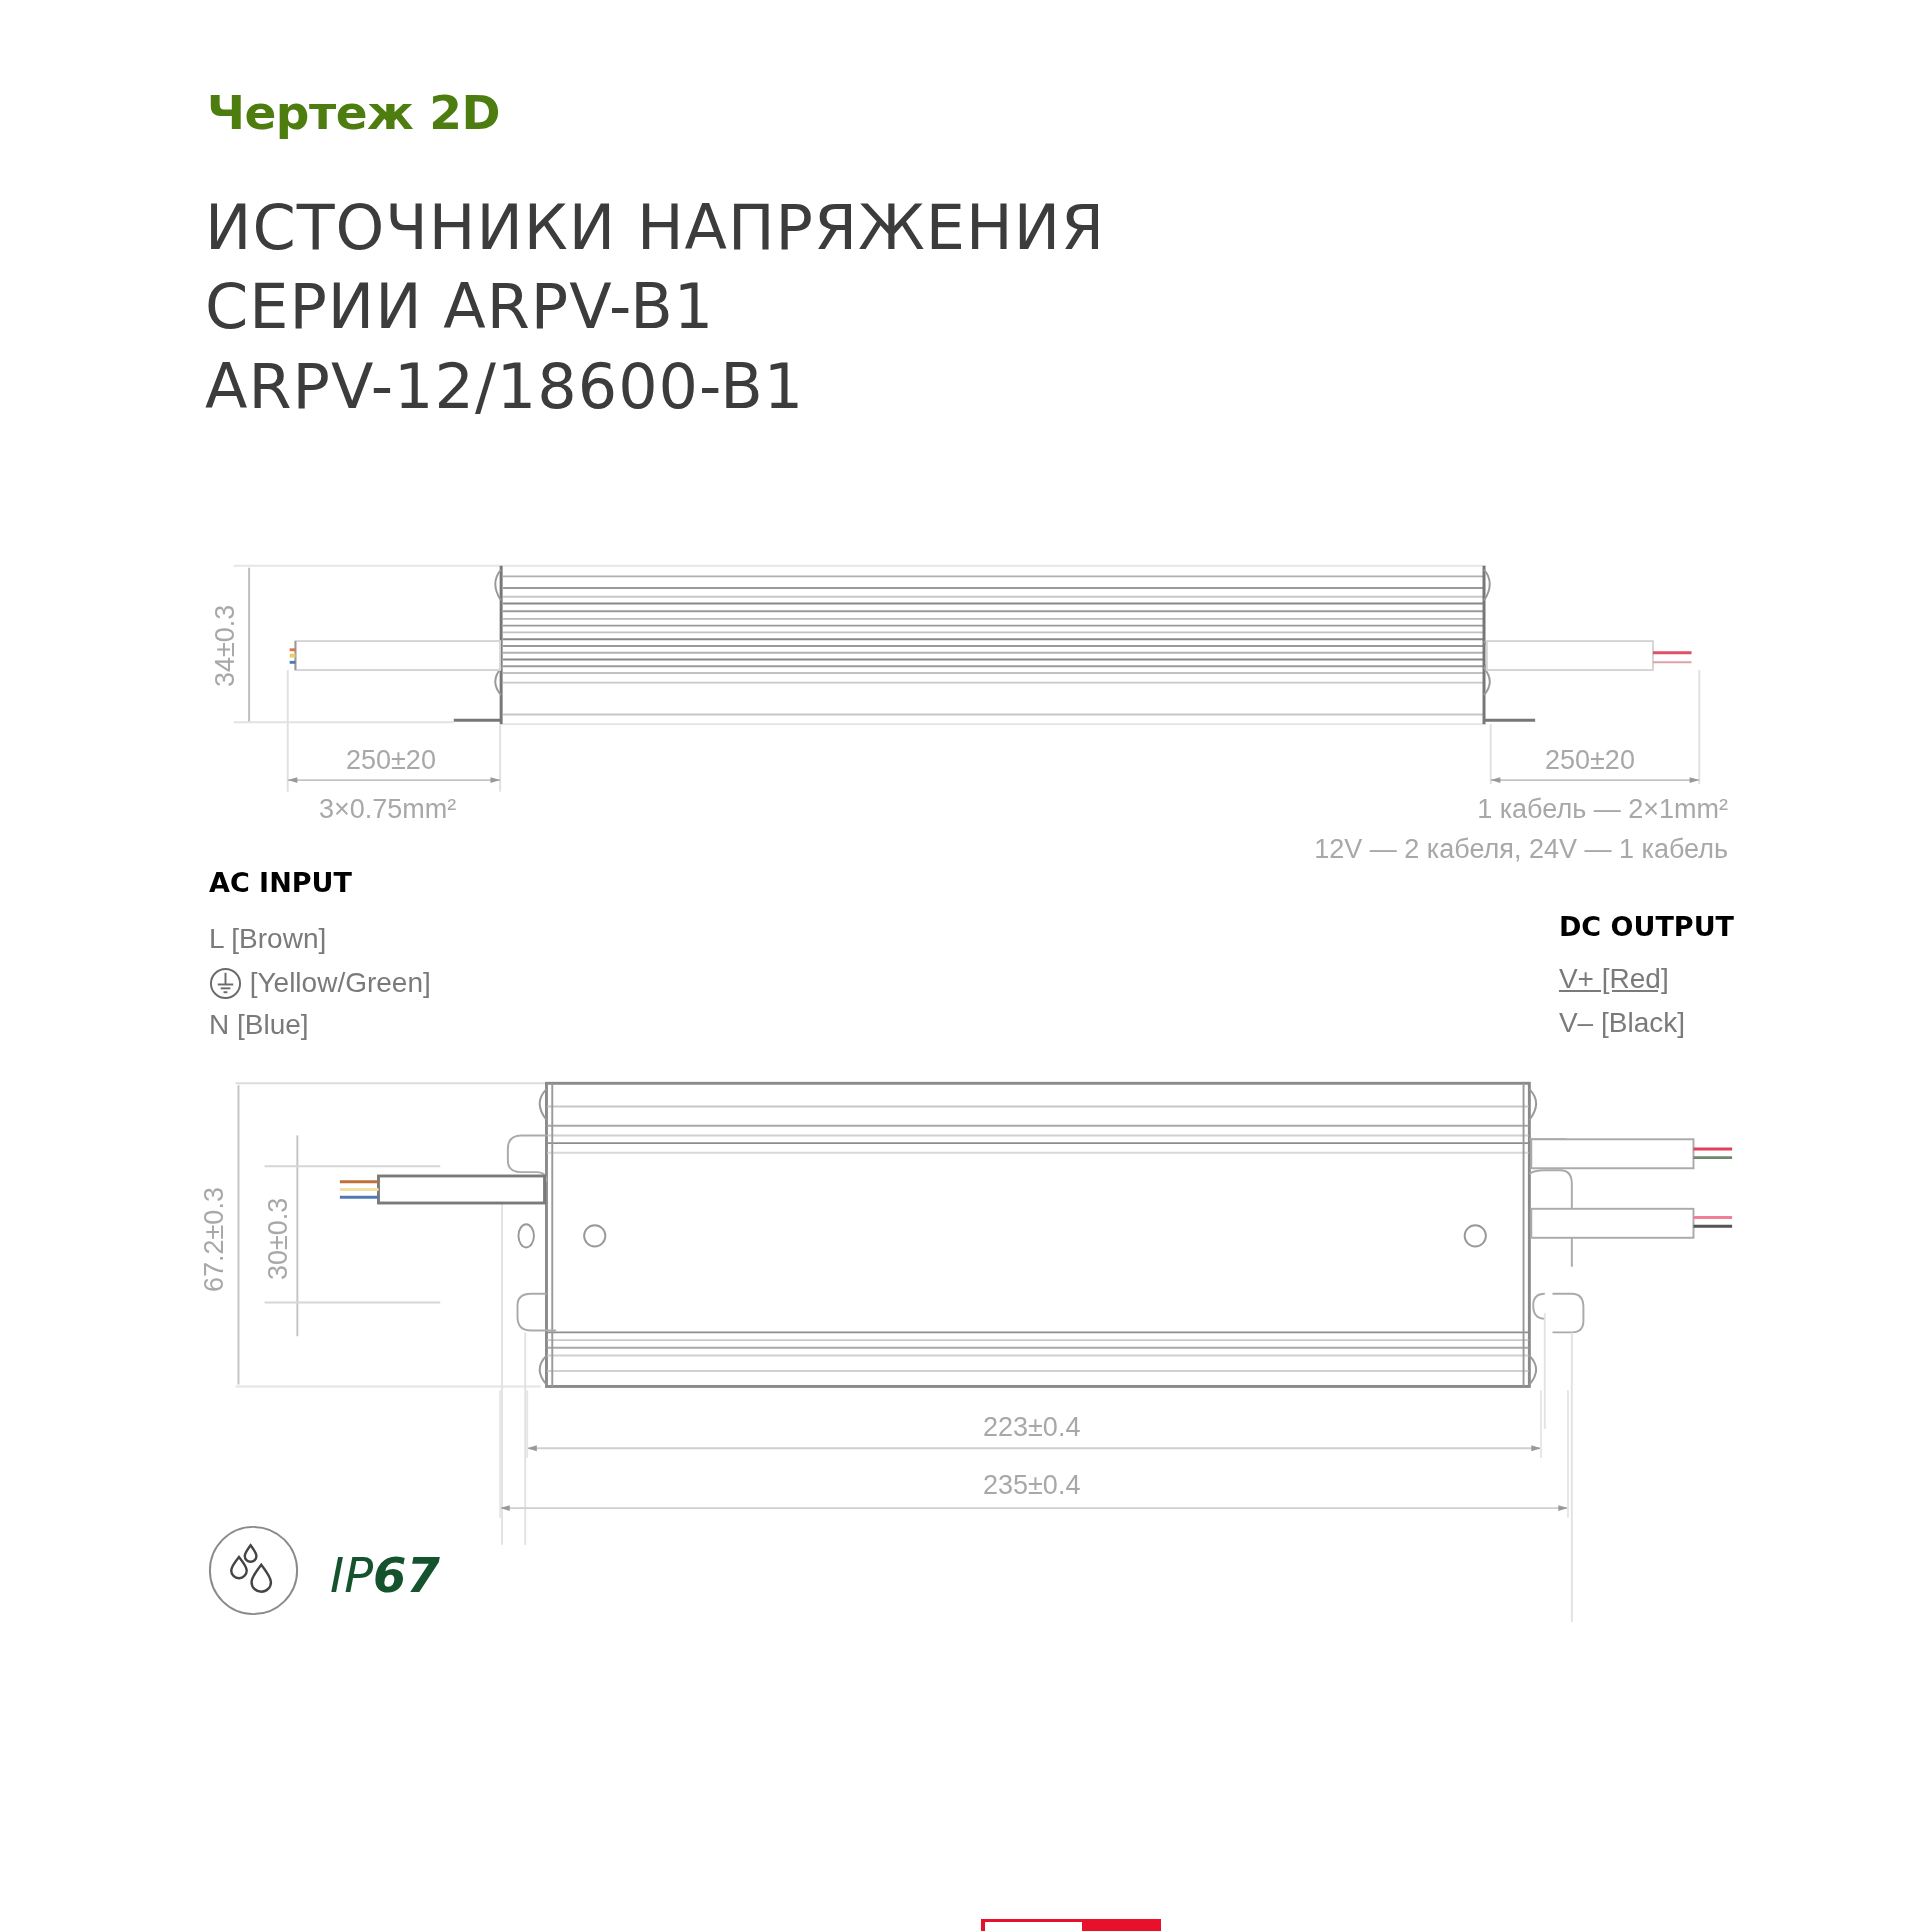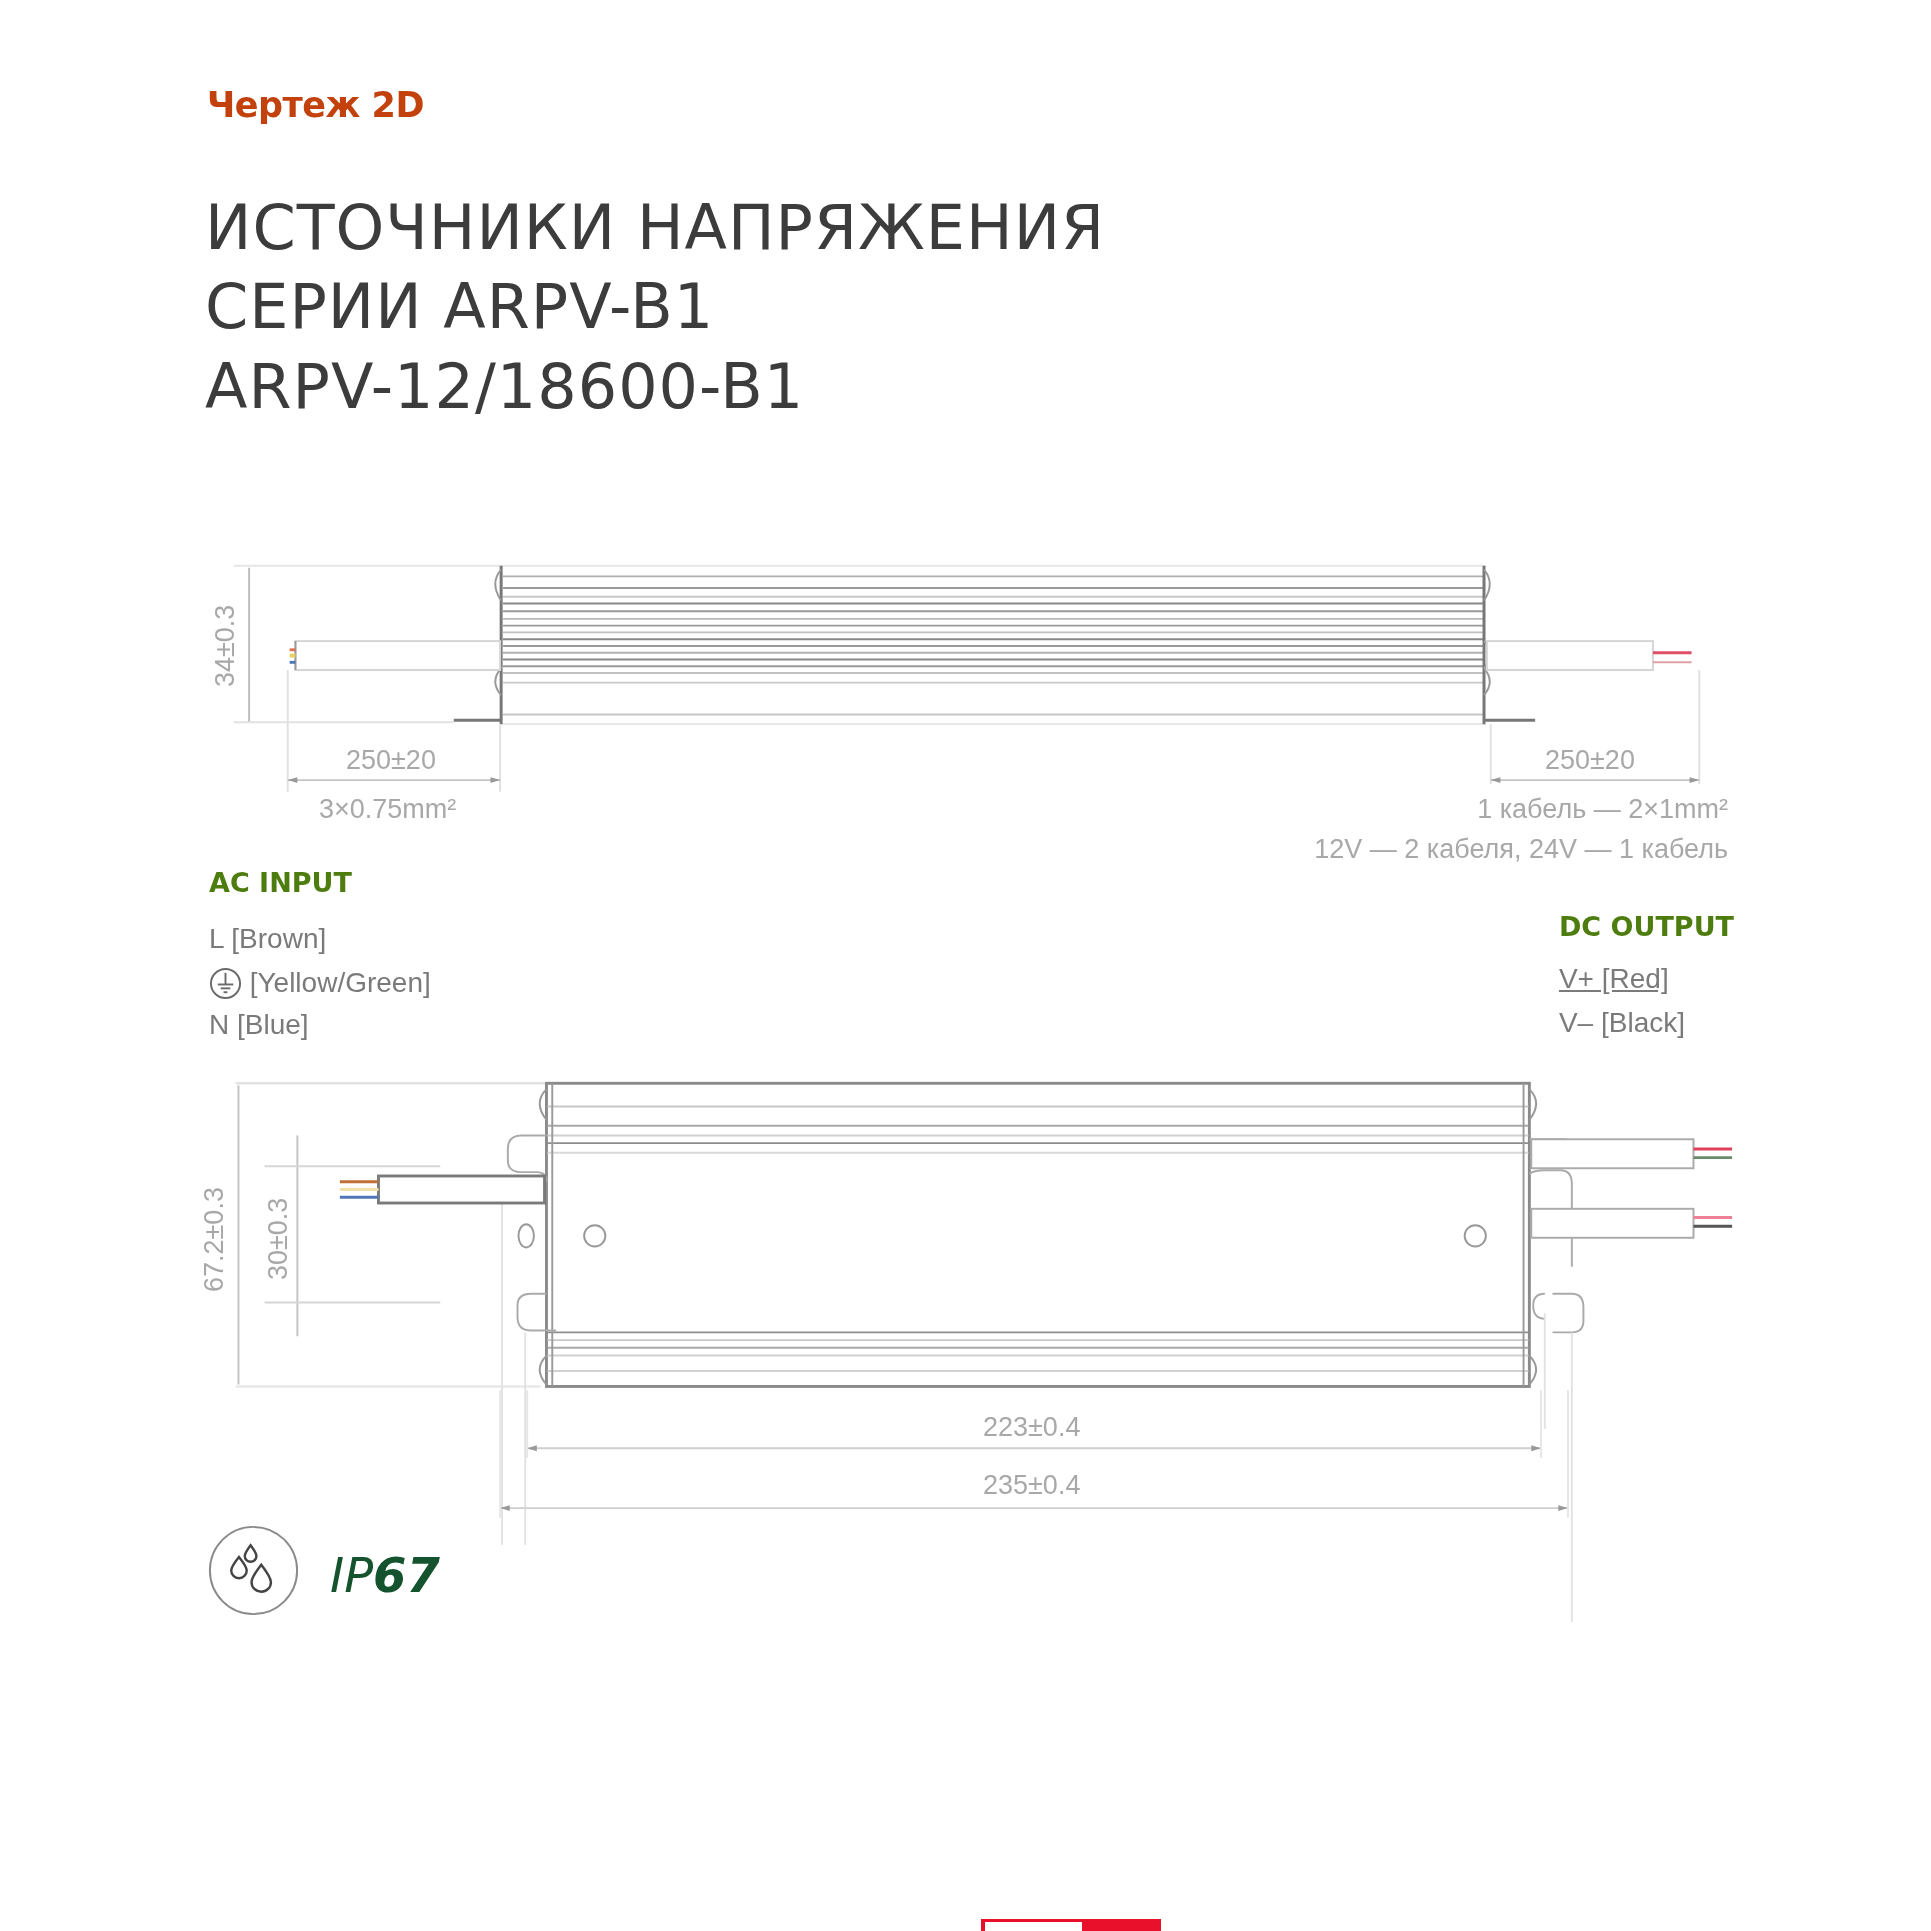--- a/index.html
+++ b/index.html
@@ -1,23 +1,23 @@
 <!DOCTYPE html>
 <html><head>
 <meta charset="utf-8">
 <style>
   html, body { margin: 0; padding: 0; background: #ffffff; }
   body { width: 1931px; height: 1931px; position: relative; overflow: hidden;
          font-family: "DejaVu Sans", "Liberation Sans", sans-serif; color: #3a3a3a; }
   .abs { position: absolute; }
-  .section-tag { left: 207px; top: 85px; font-size: 35px; font-weight: bold; color: #c2410c; letter-spacing: -0.5px; }
+  .section-tag { left: 207px; top: 85px; font-size: 47px; font-weight: bold; color: #4d7c0f; letter-spacing: -0.5px; }
   .title-line { left: 205px; font-size: 62px; font-weight: normal; color: #3c3c3c; letter-spacing: 1px; white-space: nowrap; }
   .dim { font-size: 27px; color: #a8a8a8; white-space: nowrap; font-family: "Liberation Sans", sans-serif; }
   .dim-v { transform-origin: left top; transform: rotate(-90deg); }
-  .heading { font-size: 27px; font-weight: bold; color: #4d7c0f; white-space: nowrap; }
+  .heading { font-size: 27px; font-weight: bold; color: #000000; white-space: nowrap; }
   .wire-label { font-size: 28px; color: #7a7a7a; white-space: nowrap; font-family: "Liberation Sans", sans-serif; }
   .right { text-align: left; }
   .ip-text { left: 330px; top: 1547px; font-size: 48px; color: #14532d; font-style: italic; }
   .ip-text b { font-weight: bold; }
   .footer-badge { left: 981px; top: 1919px; width: 180px; height: 11.6px; background: #e8102a; }
   .footer-badge span { position:absolute; left:3.9px; top:2.9px; width: 97px; height: 8.7px; background: #fff; }
   svg { position: absolute; left: 0; top: 0; }
 </style>
 </head>
 <body>

